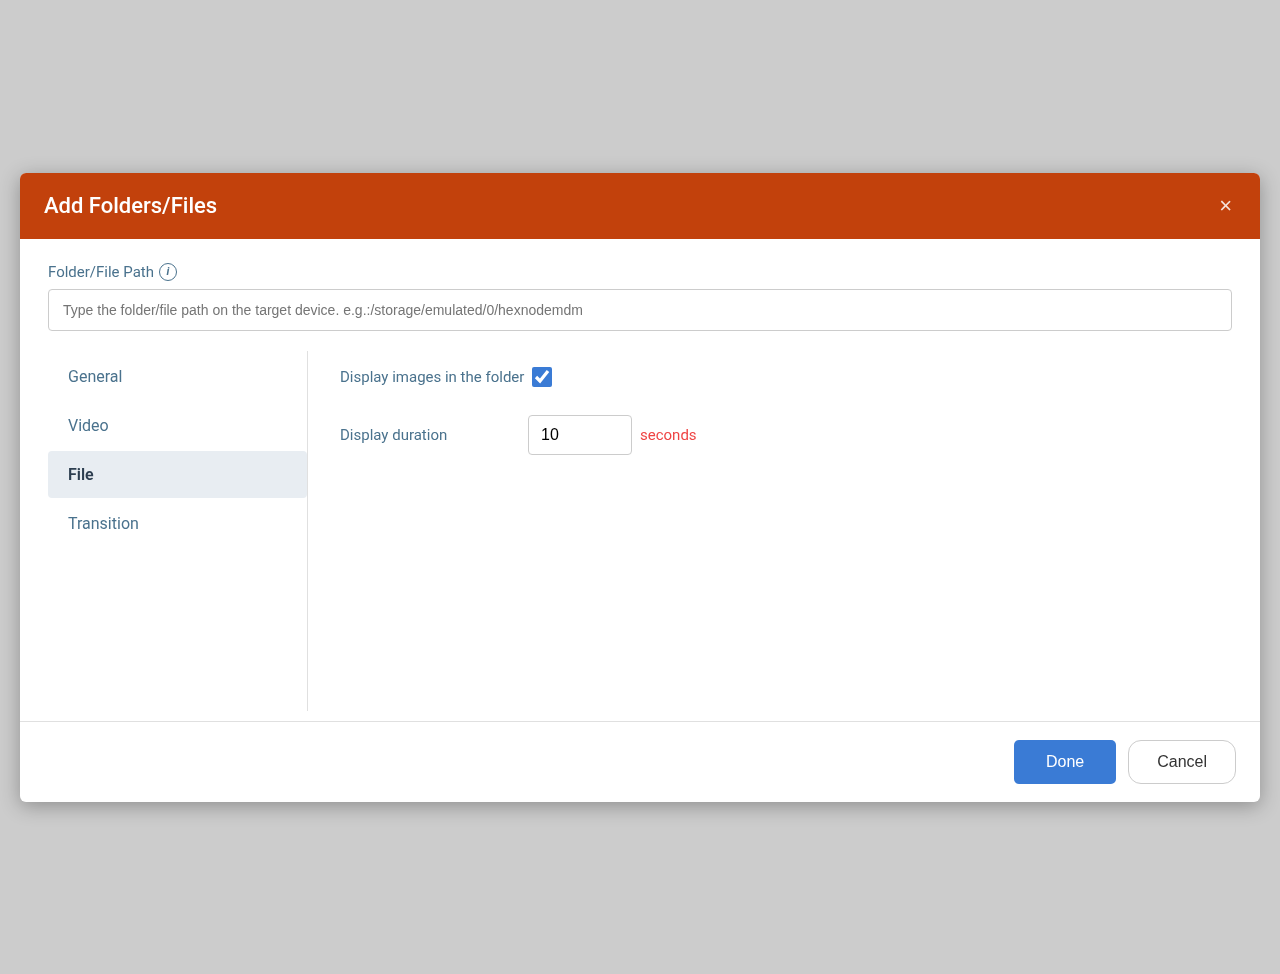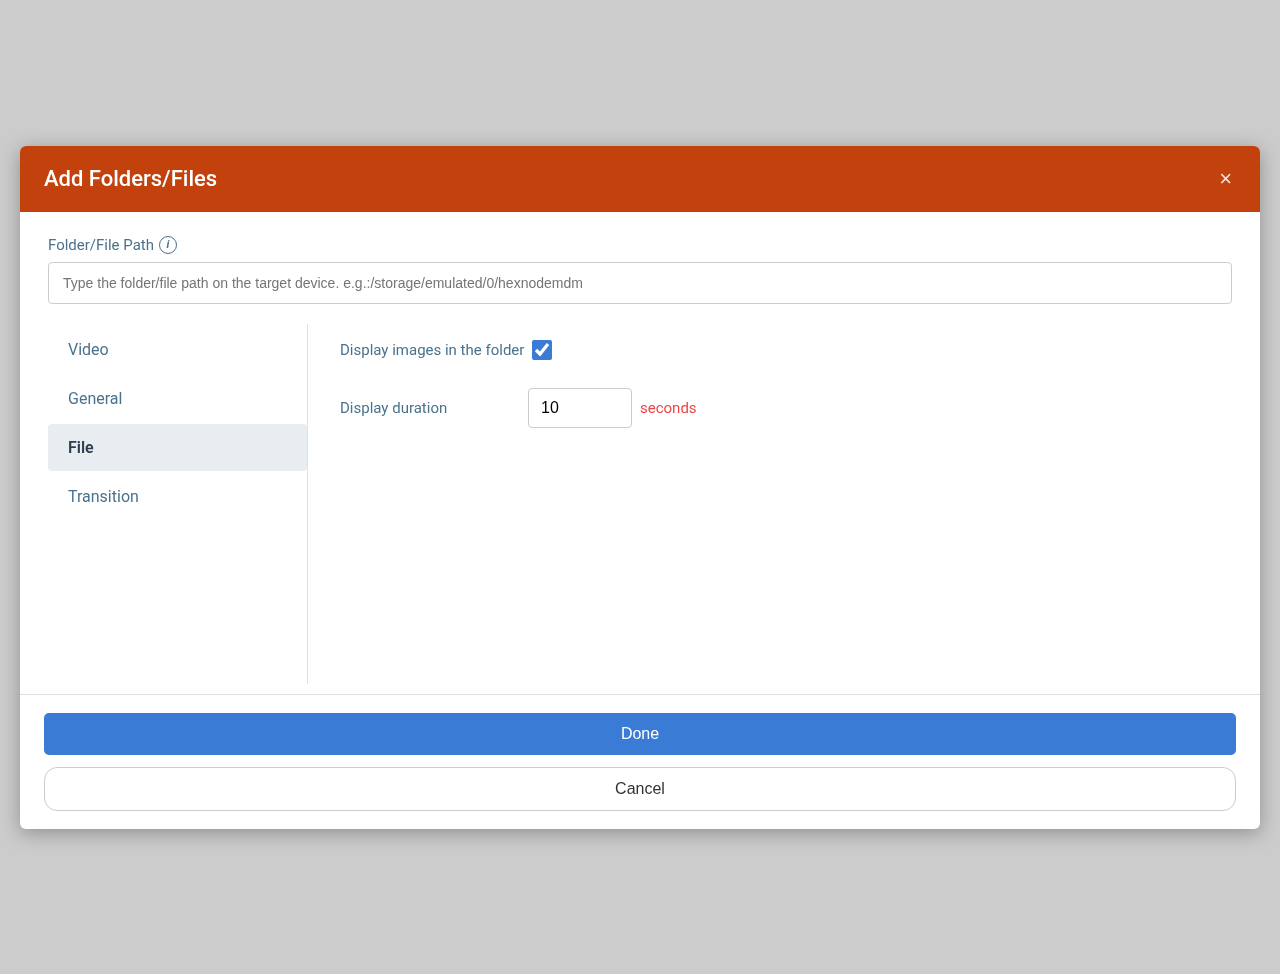--- a/index.html
+++ b/index.html
@@ -153,24 +153,23 @@
 
     .seconds-label {
       color: #ef4444;
       font-size: 15px;
     }
 
     .dialog-footer {
       border-top: 1.5px solid #e0e0e0;
       padding: 18px 24px;
       display: flex;
-      justify-content: center;
+      justify-content: flex-end;
       gap: 12px;
       margin-top: 10px;
-      flex-direction: column;
     }
 
     .btn-done {
       background: #3a7bd5;
       color: #fff;
       border: none;
       border-radius: 5px;
       padding: 12px 32px;
       font-size: 16px;
       cursor: pointer;
@@ -218,24 +217,24 @@
       <span>Folder/File Path</span>
       <span class="info-icon">i</span>
     </div>
     <input class="path-input" type="text" placeholder="Type the folder/file path on the target device. e.g.:/storage/emulated/0/hexnodemdm" style="">
 
     
     <div class="tabs-content-area">
 
       <div class="tabs-sidebar">
         <div class="tab-item">
+          <span>General</span>
+        </div>
+        <div class="tab-item">
           <span>Video</span>
-        </div>
-        <div class="tab-item">
-          <span>General</span>
         </div>
         <div class="tab-item active">
           <span>File</span>
         </div>
         <div class="tab-item">
           <span>Transition</span>
         </div>
       </div>
 
       <div class="tab-content">

